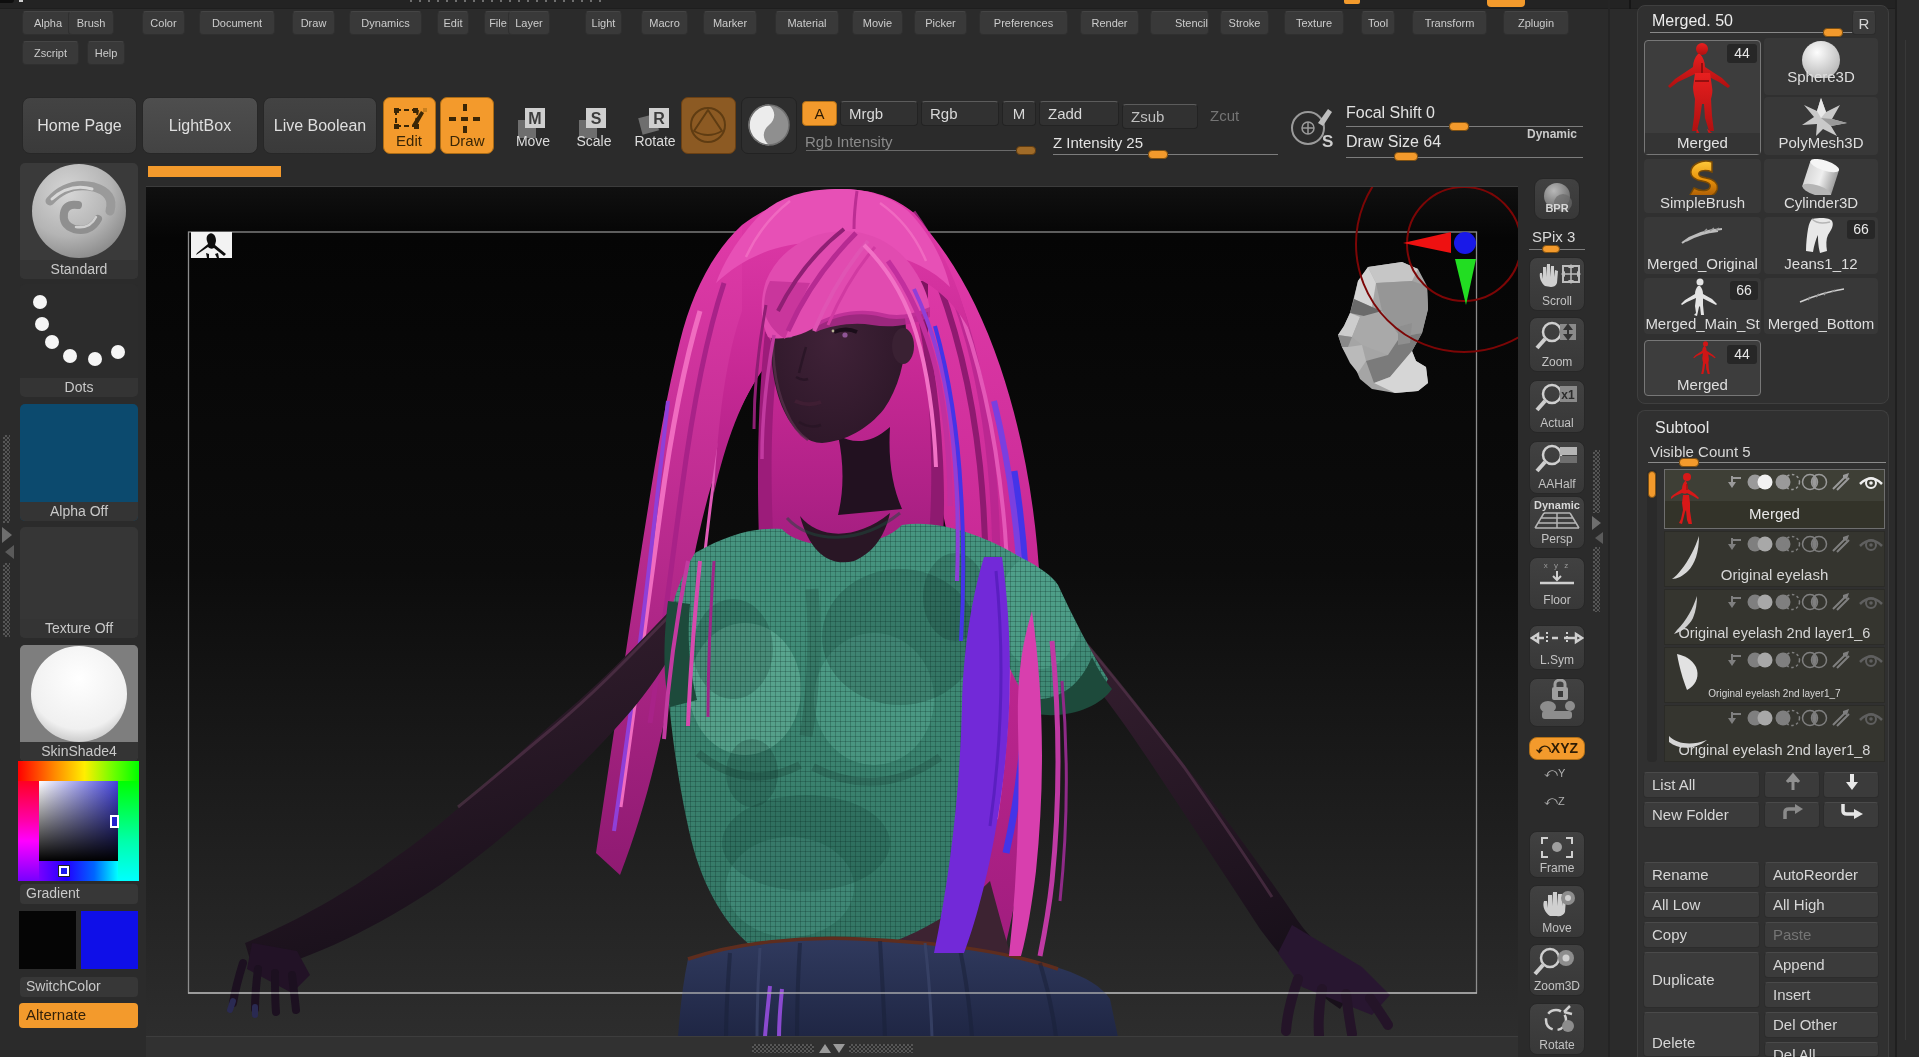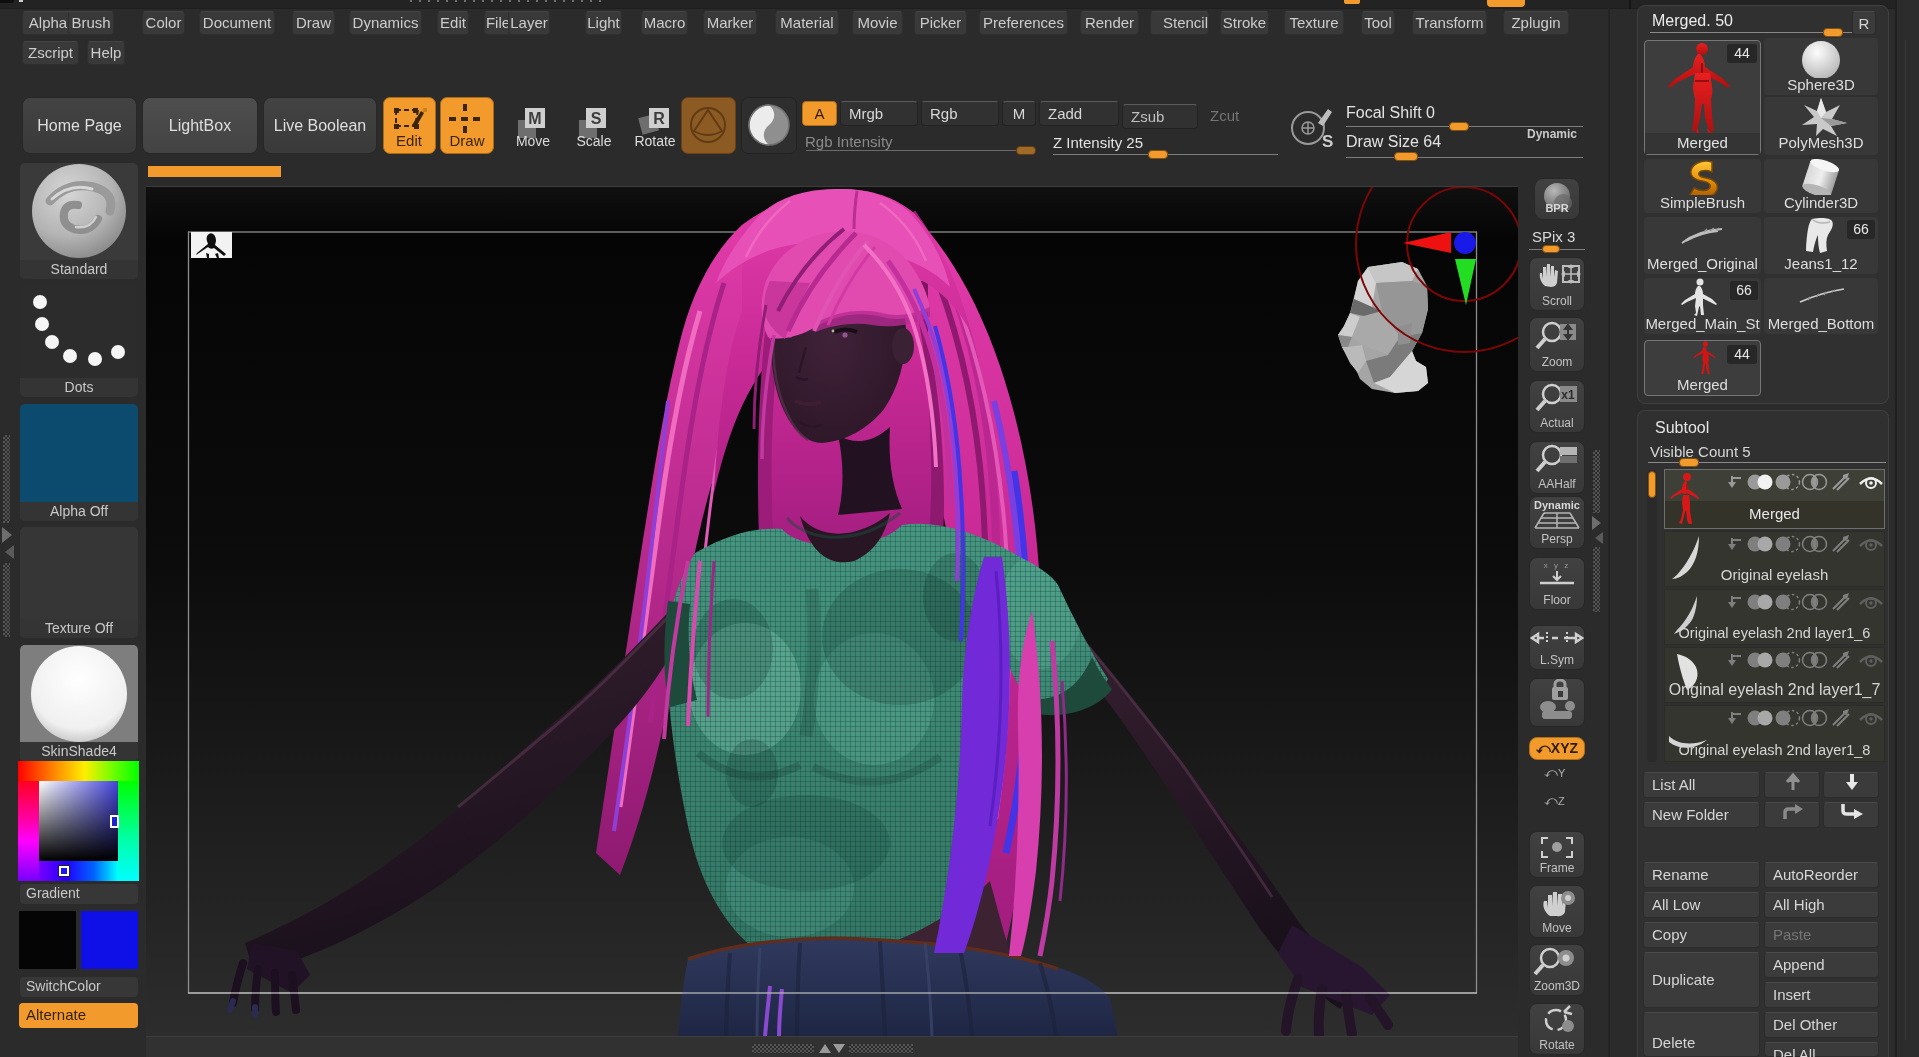--- a/index.html
+++ b/index.html
@@ -1,17 +1,17 @@
 <!DOCTYPE html>
 <html><head><meta charset="utf-8"><style>
 *{margin:0;padding:0;box-sizing:border-box}
 html,body{width:1919px;height:1057px;overflow:hidden;background:#2b2b2b;font-family:"Liberation Sans",sans-serif}
 #page{position:relative;width:1919px;height:1057px;background:#2b2b2b}
 .abs{position:absolute}
-.mbtn{position:absolute;height:24px;line-height:22px;padding:0 11px;background:#393939;border:1px solid #2f2f2f;border-top-color:#454545;border-radius:4px;color:#cccccc;font-size:15px}
+.mbtn{position:absolute;height:24px;line-height:22px;padding:0 11px;background:#393939;border:1px solid #2f2f2f;border-top-color:#454545;border-radius:4px;color:#cccccc;font-size:11px}
 .tall{position:absolute;background:linear-gradient(#434343,#3a3a3a);border:1px solid #272727;border-radius:8px;color:#dfdfdf;font-size:16px;display:flex;align-items:center;justify-content:center}
 .fld{position:absolute;height:25px;line-height:23px;background:#313131;border:1px solid #232323;border-top-color:#5c5c5c;border-radius:4px;color:#d8d8d8;font-size:15px;padding:0 8px}
 .orange{background:#f39a2c !important;color:#2e1c05 !important;border-color:#b06f17 !important}
 .sl{position:absolute;height:1px;background:#7d7d7d}
 .hd{position:absolute;width:20px;height:9px;border-radius:4px;background:#f39a2c;border:1px solid #7e5012}
 .lcell{position:absolute;left:20px;width:118px;background:#3a3a3a;border-radius:5px;overflow:hidden}
 .llab{position:absolute;left:0;right:0;bottom:0;height:19px;background:#343434;color:#c9c9c9;font-size:14px;text-align:center;line-height:18px}
 .rbtn{position:absolute;left:1529px;width:56px;background:linear-gradient(#414141,#383838);border:1px solid #272727;border-radius:8px;color:#c3c3c3;font-size:12px;text-align:center}
 .rlab{position:absolute;left:0;right:0;bottom:2px;font-size:12px;color:#c3c3c3;text-align:center}
 .pbtn{position:absolute;background:#3b3b3b;border:1px solid #2c2c2c;border-top-color:#4a4a4a;border-radius:4px;color:#d6d6d6;font-size:15px;line-height:23px;padding:0 8px}
@@ -560,21 +560,21 @@
 <div class="abs" style="left:1764px;top:38px;width:114px;height:57px;background:#383838;border-radius:4px">
 <svg width="114" height="40" viewBox="0 0 114 40">
         <defs>
           <radialGradient id="sph" cx="0.4" cy="0.3" r="0.8">
             <stop offset="0" stop-color="#fdfdfd"></stop>
             <stop offset="1" stop-color="#b0b0b0"></stop>
           </radialGradient>
         </defs>
         <circle cx="57" cy="22" r="19" fill="url(#sph)"></circle>
       </svg>
-<div class="tlab" style="bottom:2px">Sphere3D</div></div>
+<div class="tlab" style="bottom:10px">Sphere3D</div></div>
 <div class="abs" style="left:1764px;top:97px;width:114px;height:58px;background:#383838;border-radius:4px">
 <svg width="114" height="40" viewBox="0 0 114 40">
         <g fill="#cicic1">
           <path d="M57 1 L62 15 L76 8 L68 22 L83 26 L67 29 L73 39 L59 32 L52 39 L53 27 L38 28 L50 20 L40 8 L53 14 Z" fill="#c9c9c9"></path>
           <path d="M57 1 L62 15 L57 21 L53 14 Z" fill="#e8e8e8"></path>
           <path d="M57 21 L68 22 L83 26 L67 29 Z" fill="#9a9a9a"></path>
         </g>
       </svg>
 <div class="tlab" style="bottom:4px">PolyMesh3D</div></div>
 <div class="abs" style="left:1644px;top:159px;width:117px;height:54px;background:#383838;border-radius:4px">
@@ -721,21 +721,21 @@
 <path d="M109 16 L121 4 M113 17 L125 5" stroke="#7f7f7f" stroke-width="2" fill="none"></path>
       <path d="M119 2 l6 -2 -2 6 -4 -1 z" fill="#7f7f7f"></path>
 <path d="M136 11 q 11 -11 22 0" stroke="#5f5f5f" stroke-width="2.5" fill="none"></path>
       <circle cx="147" cy="10" r="5" fill="none" stroke="#5f5f5f" stroke-width="2"></circle>
       <circle cx="147" cy="10" r="1.8" fill="#5f5f5f"></circle>
 </svg>
 <div class="strow" style="top:647px;height:56px">
 <svg class="abs" style="left:4px;top:2px" width="40" height="52" viewBox="0 0 40 52">
         <path d="M8 4 C18 6 26 12 28 20 C30 28 26 36 18 40 C14 30 10 16 8 4 Z" fill="#e2e2e2"></path>
       </svg>
-<div class="stlab" style="font-size:16px">Original eyelash 2nd layer1_7</div>
+<div class="stlab" style="font-size:10px">Original eyelash 2nd layer1_7</div>
     </div>
 <svg class="abs" style="left:1724px;top:651px" width="160" height="18" viewBox="0 0 160 18">
 <path d="M17 5 H8 M8 3 V9" stroke="#7f7f7f" stroke-width="2" fill="none"></path>
       <path d="M4 9 h8 l-4 6 z" fill="#7f7f7f"></path>
 <circle cx="31" cy="9" r="7.5" fill="#7f7f7f"></circle>
       <circle cx="41" cy="9" r="7.5" fill="#a8a8a8"></circle>
 <circle cx="59" cy="9" r="7.5" fill="#7f7f7f"></circle>
       <circle cx="68" cy="9" r="7.5" fill="none" stroke="#7f7f7f" stroke-width="1.5" stroke-dasharray="2.5 2.5"></circle>
 <circle cx="86" cy="9" r="7.5" fill="none" stroke="#7f7f7f" stroke-width="1.5"></circle>
       <circle cx="95" cy="9" r="7.5" fill="none" stroke="#7f7f7f" stroke-width="1.5"></circle>

